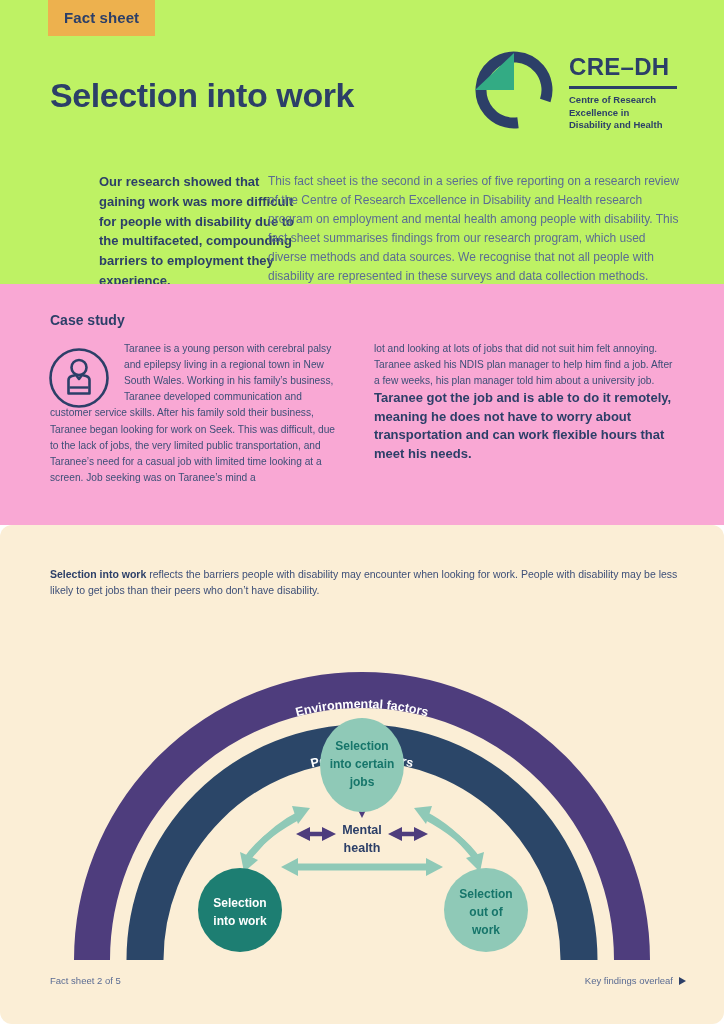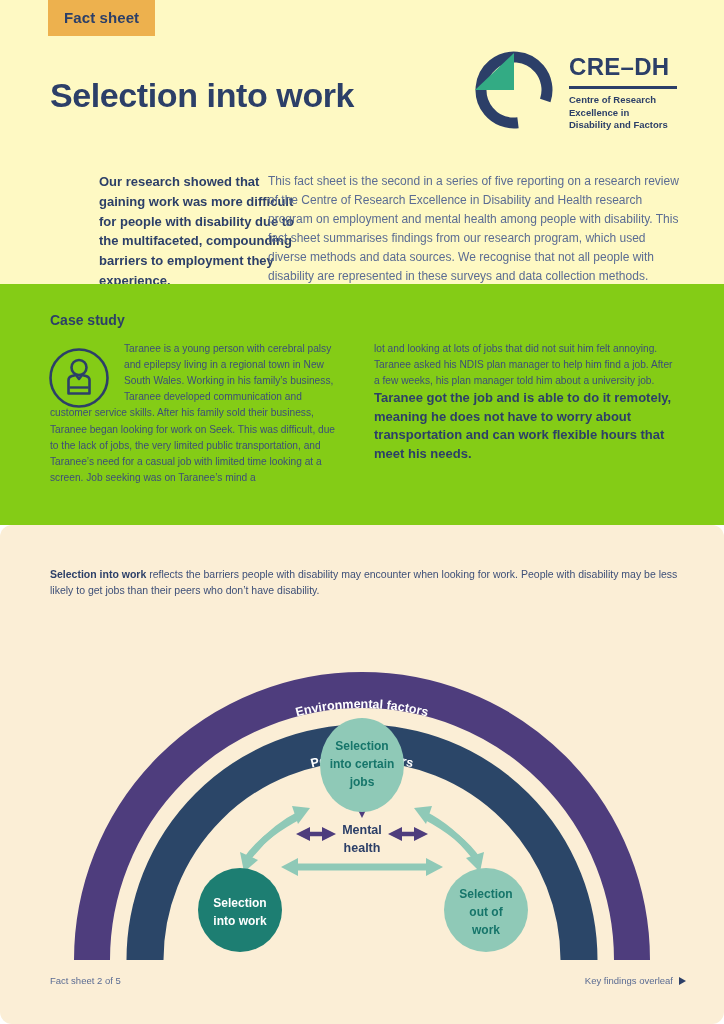--- a/index.html
+++ b/index.html
@@ -8,21 +8,21 @@
     width:724px; height:1024px;
     font-family:"Liberation Sans", sans-serif;
     background:#ffffff;
     color:#2c3f68;
     overflow:hidden;
     position:relative;
   }
   .page { position:relative; width:724px; height:1024px; }
 
   
-  .header { position:relative; height:284px; background:#fef9c3; }
+  .header { position:relative; height:284px; background:#bef264; }
   .badge {
     position:absolute; left:48px; top:0;
     background:#eeb košik;
   }
   .badge {
     background:#edb14e;
     color:#2c3f68;
     font-weight:bold;
     font-size:15px;
     padding:9px 16px 10px 16px;
@@ -50,21 +50,21 @@
     font-size:13px; font-weight:bold; line-height:1.52; color:#2c3f68;margin-left:43px;
   }
   .intro-right {
     position:absolute; left:268px; top:0; width:412px;
     font-size:12px; line-height:1.58; color:#5b6c93;
   }
 
   
   .case-band {
     position:absolute; left:0; top:284px; width:724px; height:241px;
-    background:#84cc16;
+    background:#f9a8d4;
   }
   .case-title {
     position:absolute; left:50px; top:28px;
     font-size:14px; font-weight:bold; color:#2c3f68;
   }
   .case-icon { position:absolute; left:48px; top:347px; width:62px; height:62px; }
   .case-col-left {
     position:absolute; left:50px; top:57px; width:288px;
     font-size:10.2px; line-height:1.58; color:#3d4f78;
   }
@@ -133,21 +133,21 @@
           <path d="M45 45 m-33 0 a33 33 0 1 0 66 0 a33 33 0 1 0 -66 0" fill="none" stroke="#2c3f68" stroke-width="11" stroke-dasharray="170 37" stroke-dashoffset="-18" transform="rotate(-130 45 45)"></path>
           <path d="M45 45 L45 8 L6 45 Z" fill="#33ab84"></path>
         </svg>
       </div>
       <div class="logo-text">
         <div class="logo-name">CRE–DH</div>
         <div class="logo-rule"></div>
         <div class="logo-sub">
           <div>Centre of Research</div>
           <div>Excellence in</div>
-          <div>Disability and Factors</div>
+          <div>Disability and Health</div>
         </div>
       </div>
     </div>
 
     <div class="intro">
       <div class="intro-left">Our research showed that gaining work was more difficult for people with disability due to the multifaceted, compounding barriers to employment they experience.</div>
       <div class="intro-right">This fact sheet is the second in a series of five reporting on a research review of the Centre of Research Excellence in Disability and Health research program on employment and mental health among people with disability. This fact sheet summarises findings from our research program, which used diverse methods and data sources. We recognise that not all people with disability are represented in these surveys and data collection methods.</div>
     </div>
   </div>
 

